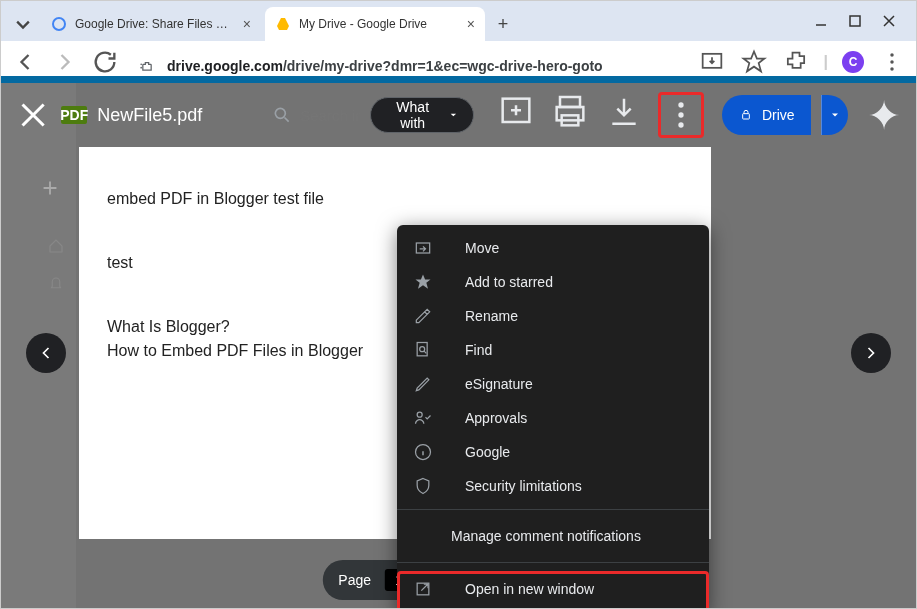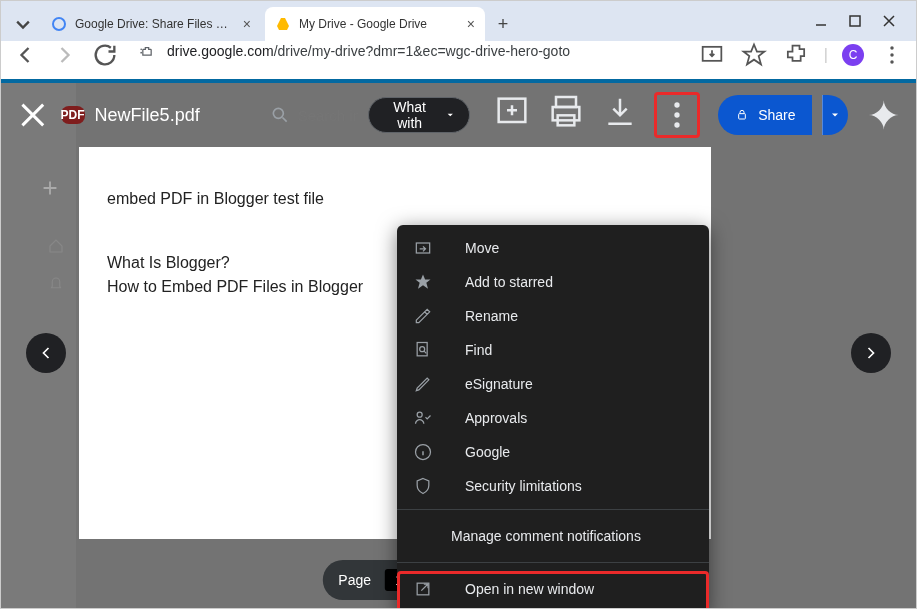--- a/index.html
+++ b/index.html
@@ -11,21 +11,21 @@
 .tab-drop { width:28px; height:28px; display:flex; align-items:center; justify-content:center; color:#444; }
 .tab { height:34px; display:flex; align-items:center; padding:0 10px; border-radius:8px 8px 0 0; font-size:12px; color:#333; gap:8px; width:220px; position:relative; }
 .tab.active { background:#fff; }
 .tab .favicon { width:16px; height:16px; display:flex; align-items:center; justify-content:center; }
 .tab .tab-title { flex:1; white-space:nowrap; overflow:hidden; text-overflow:ellipsis; }
 .tab .close { color:#555; font-size:14px; }
 .newtab { width:28px; height:28px; display:flex; align-items:center; justify-content:center; color:#444; font-size:18px; }
 .winctrl { display:flex; gap:20px; padding:0 12px; align-self:center; }
 .winbtn { width:14px; height:14px; display:flex; align-items:center; justify-content:center; color:#333; }
 
-.addrrow { height:42px; background:#fff; display:flex; align-items:flex-start; padding:0 10px; gap:12px; border-bottom:4px solid #0369a1; }
+.addrrow { height:42px; background:#fff; display:flex; align-items:flex-end; padding:0 10px; gap:12px; border-bottom:7px solid #0369a1;font-weight:bold; }
 .navbtn { width:28px; height:28px; display:flex; align-items:center; justify-content:center; color:#555; border-radius:50%; }
 .navbtn.disabled { color:#bbb; }
 .urlbox { flex:1; display:flex; align-items:center; gap:10px; padding:0 6px; }
 .siteicon { width:20px; height:20px; color:#5f6368; display:flex; align-items:center; justify-content:center; }
 .url { font-size:14px; color:#3c4043; }
 .url .domain { color:#202124; }
 .chipright { display:flex; gap:14px; align-items:center; }
 .avatar { width:22px; height:22px; border-radius:50%; background:#7b3ff0; color:#fff; display:flex; align-items:center; justify-content:center; font-size:12px; }
 
 
@@ -34,21 +34,21 @@
 
 
 .driveleft { position:absolute; left:0; top:0; bottom:0; width:75px; background:rgba(255,255,255,.05); }
 .leftnew { position:absolute; left:38px; top:94px; width:22px; height:22px; color:#888; }
 .sideicons { position:absolute; left:46px; top:154px; display:flex; flex-direction:column; gap:20px; }
 .sideicons span { width:18px; height:18px; color:#666; }
 
 
 .pvbar { position:absolute; left:0; right:0; top:0; height:64px; display:flex; align-items:center; padding:0 14px; gap:10px; }
 .pvclose { color:#fff; width:40px; height:40px; display:flex; align-items:center; justify-content:center; }
-.pdfbadge { width:26px; height:18px; background:#7f1d1d; color:#fff; font-size:12px; font-weight:bold; display:flex; align-items:center; justify-content:center; border-radius:8px; }
+.pdfbadge { width:26px; height:18px; background:#4d7c0f; color:#fff; font-size:14px; font-weight:bold; display:flex; align-items:center; justify-content:center; border-radius:2px; }
 .pvtitle { color:#fff; font-size:18px; font-weight:500; margin-left:0; }
 .pvsearch { display:flex; align-items:center; gap:8px; margin-left:60px; color:#9aa0a6; }
 .pvsearch input { background:transparent; border:none; color:#9aa0a6; font-size:15px; width:60px; }
 .openwith { margin-left:auto; height:36px; border:1px solid #5f6368; border-radius:18px; background:#202124; color:#fff; padding:0 14px; display:flex; align-items:center; gap:8px; font-size:14px; }
 .pvicons { display:flex; gap:14px; margin-left:12px; }
 .pvicons .ib { width:40px; height:40px; display:flex; align-items:center; justify-content:center; color:#e8eaed; }
 .pvicons .ib.hl { border:3px solid #ea2a2a; border-radius:4px; width:46px; height:46px; }
 .sharebtn { height:40px; background:#0b57d0; color:#fff; border-radius:20px 0 0 20px; padding:0 16px; display:flex; align-items:center; gap:8px; font-size:14px; margin-left:8px; }
 .sharechev { height:40px; background:#0b57d0; width:30px; border-radius:0 20px 20px 0; display:flex; align-items:center; justify-content:center; color:#fff; border-left:1px solid rgba(255,255,255,.3); }
 .gemini { width:40px; height:40px; display:flex; align-items:center; justify-content:center; margin-left:8px; }
@@ -191,20 +191,21 @@
     <span><svg viewBox="0 0 24 24">
           <path d="M4 12l8-8 8 8v8H4z" fill="none" stroke="#888" stroke-width="1.5"></path>
         </svg></span>
     <span><svg viewBox="0 0 24 24">
           <path d="M6 17h12l-1-2V9a5 5 0 0 0-10 0v6z" fill="none" stroke="#888" stroke-width="1.5"></path>
         </svg></span>
   </div>
 
   <div class="page">
     <p>embed PDF in Blogger test file</p>
+    <p>test</p>
     <div>What Is Blogger?</div>
     <div>How to Embed PDF Files in Blogger</div>
   </div>
 
   <div class="pvbar">
     <div class="pvclose">
         <svg viewBox="0 0 24 24">
           <path d="M5 5l14 14M19 5L5 19" stroke="currentColor" stroke-width="2"></path>
         </svg>
       </div>
@@ -248,21 +249,21 @@
             <circle cx="12" cy="12" r="1.6" fill="currentColor"></circle>
             <circle cx="12" cy="18" r="1.6" fill="currentColor"></circle>
           </svg>
         </div>
     </div>
     <div class="sharebtn">
       <svg viewBox="0 0 24 24" style="width:16px;height:16px">
           <rect x="7" y="10" width="10" height="8" rx="1" fill="none" stroke="currentColor" stroke-width="1.5"></rect>
           <path d="M9 10V8a3 3 0 0 1 6 0v2" fill="none" stroke="currentColor" stroke-width="1.5"></path>
         </svg>
-      <span>Share</span>
+      <span>Drive</span>
     </div>
     <div class="sharechev">
         <svg viewBox="0 0 24 24" style="width:12px;height:12px">
           <path d="M6 9l6 6 6-6" fill="currentColor"></path>
         </svg>
       </div>
     <div class="gemini">
         <svg viewBox="0 0 24 24">
           <path d="M12 2c0 5 5 10 10 10-5 0-10 5-10 10 0-5-5-10-10-10 5 0 10-5 10-10z" fill="#e8eaed"></path>
         </svg>

